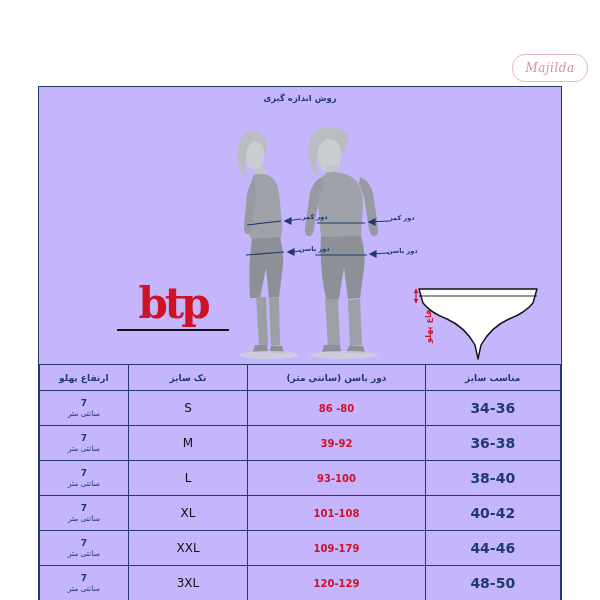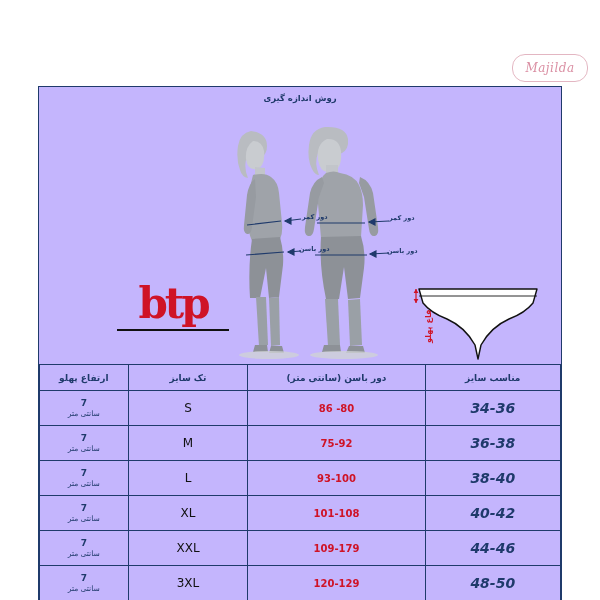--- a/index.html
+++ b/index.html
@@ -158,21 +158,20 @@
   }
   col.c-fit { width: 26%; }
   col.c-hip { width: 34%; }
   col.c-size { width: 23%; }
   col.c-height { width: 17%; }
 
   td.fit {
     font-size: 14px;
     font-weight: bold;
     color: #1f3a6b;
-    font-style: italic;
   }
   td.hip {
     font-size: 10px;
     font-weight: bold;
     color: #cf1326;
   }
   td.size {
     font-size: 12px;
     color: #111;
   }
@@ -320,21 +319,21 @@
           <td class="fit">34-36</td>
           <td class="hip">80- 86</td>
           <td class="size">S</td>
           <td class="height">
             <span class="num">7</span>
             <span>سانتی متر</span>
           </td>
         </tr>
         <tr>
           <td class="fit">36-38</td>
-          <td class="hip">75-92</td>
+          <td class="hip">39-92</td>
           <td class="size">M</td>
           <td class="height">
             <span class="num">7</span>
             <span>سانتی متر</span>
           </td>
         </tr>
         <tr>
           <td class="fit">38-40</td>
           <td class="hip">93-100</td>
           <td class="size">L</td>

